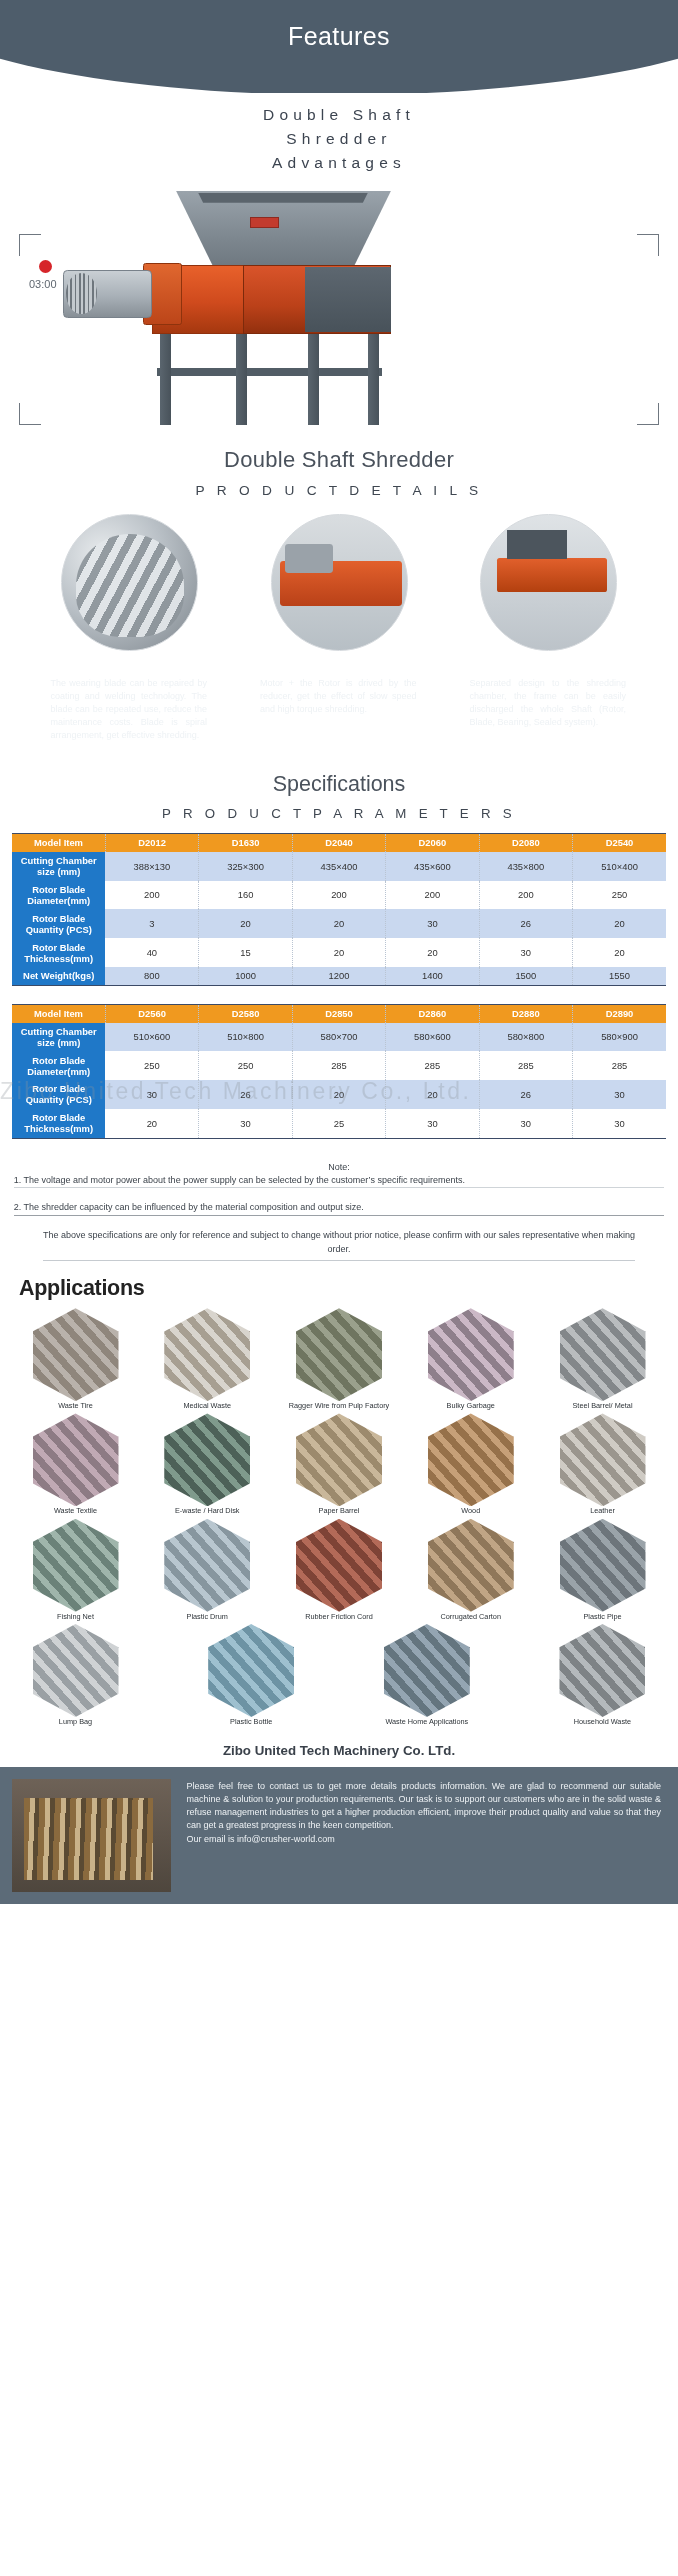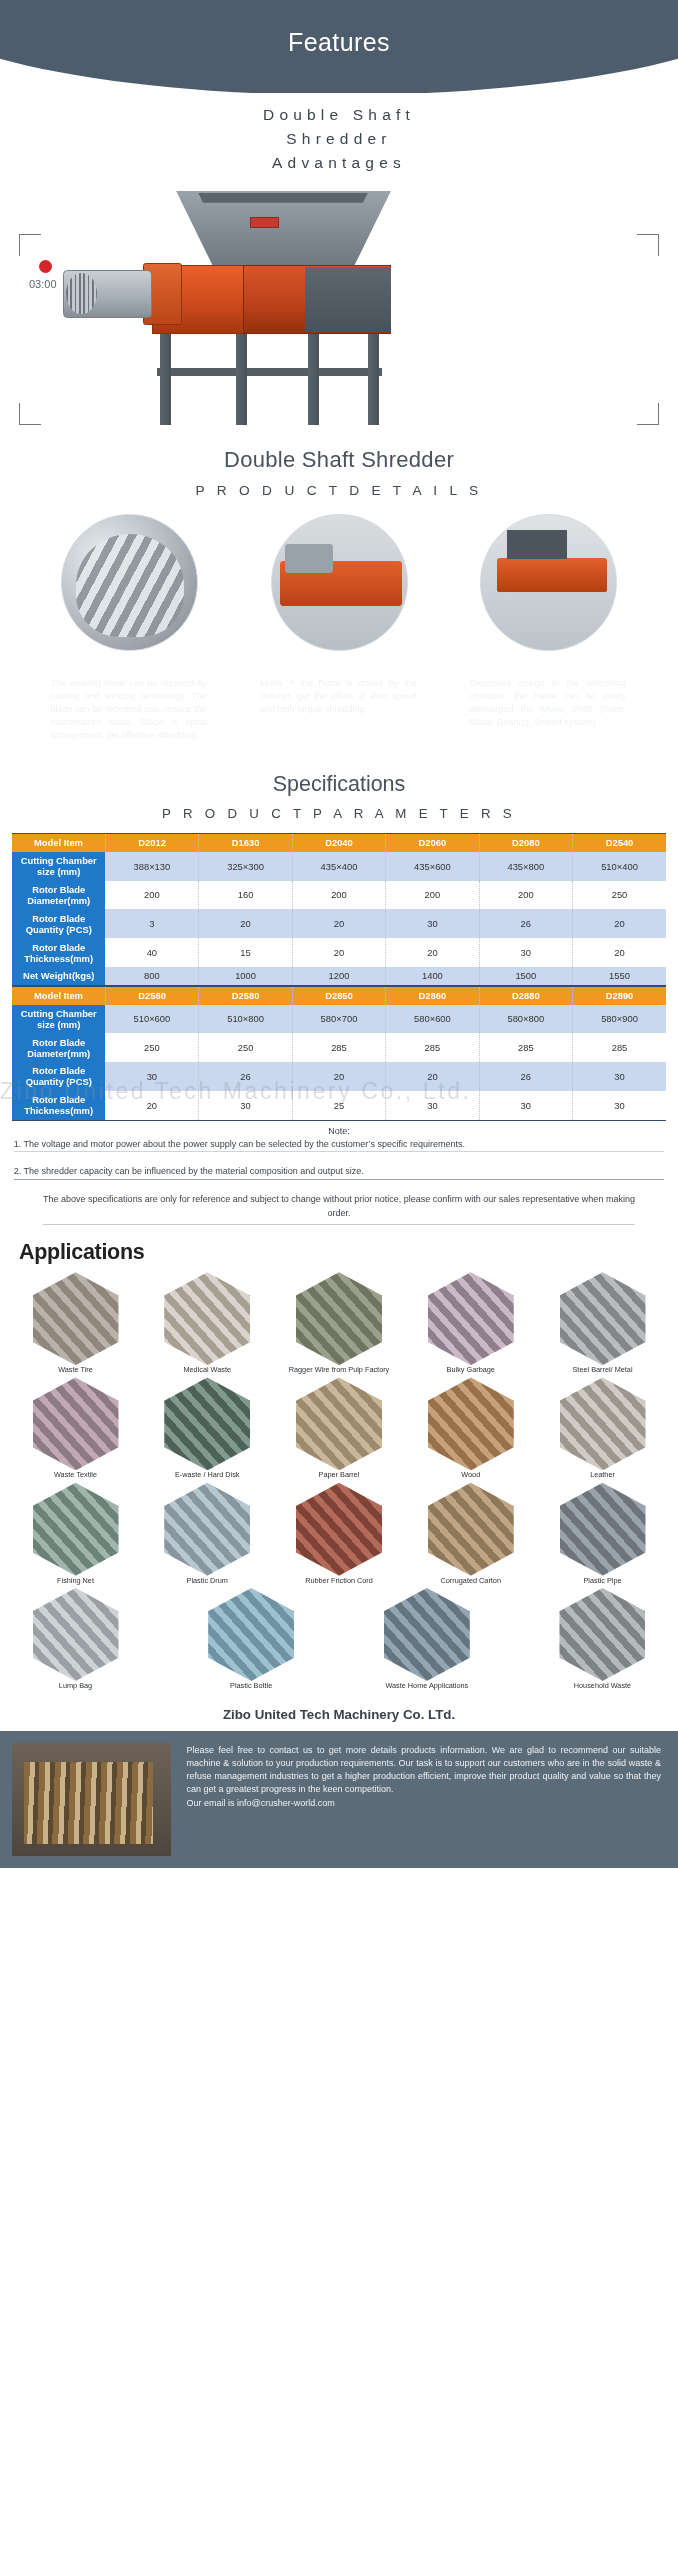--- a/index.html
+++ b/index.html
@@ -13,21 +13,21 @@
   
   .hero { position:relative; width:678px; height:93px; overflow:hidden; }
   .hero-bg {
     position:absolute; left:-103px; top:-266px;
     width:884px; height:361px;
     background:#4e5d६b;
     background:#4e5d6b;
     border-radius:0 0 50% 50% / 0 0 28% 28%;
   }
   .hero-title {
-    position:absolute; top:28px; left:0; width:678px;
+    position:absolute; top:22px; left:0; width:678px;
     text-align:center; color:#ffffff;
     font-size:25px; font-weight:300; letter-spacing:0.4px;
   }
 
   
   .subhead {
     text-align:center; margin-top:10.3px;
     color:#3c4450; font-size:15.5px; line-height:1.55;
     letter-spacing:5.2px; font-weight:400;
   }
@@ -168,21 +168,21 @@
     font-size:21.5px; font-weight:300; color:#4a525c;
   }
   .spec-sub {
     text-align:center; margin-top:8.6px; margin-bottom:12px;
     font-size:13.3px; color:#3f4751; letter-spacing:4.3px;
   }
   .tablewrap { padding:0 12px; }
   table.spec {
     width:100%; border-collapse:collapse; table-layout:fixed;
     border-top:1.7px solid #3b4a66; border-bottom:1.7px solid #3b4a66;
-    margin-bottom:0;
+    margin-bottom:18px;
   }
   table.spec th, table.spec td {
     text-align:center; font-size:9.4px; padding:3.4px 1.7px;
     border-right:0.9px dotted #b9c4d2;
   }
   table.spec th:last-child, table.spec td:last-child { border-right:none; }
   table.spec thead th { background:#f0991f; color:#ffffff; font-weight:700; }
   table.spec thead th.rowhdr { background:#f0991f; }
   table.spec td.rowhdr {
     background:#1f78c8; color:#ffffff; font-weight:700;

